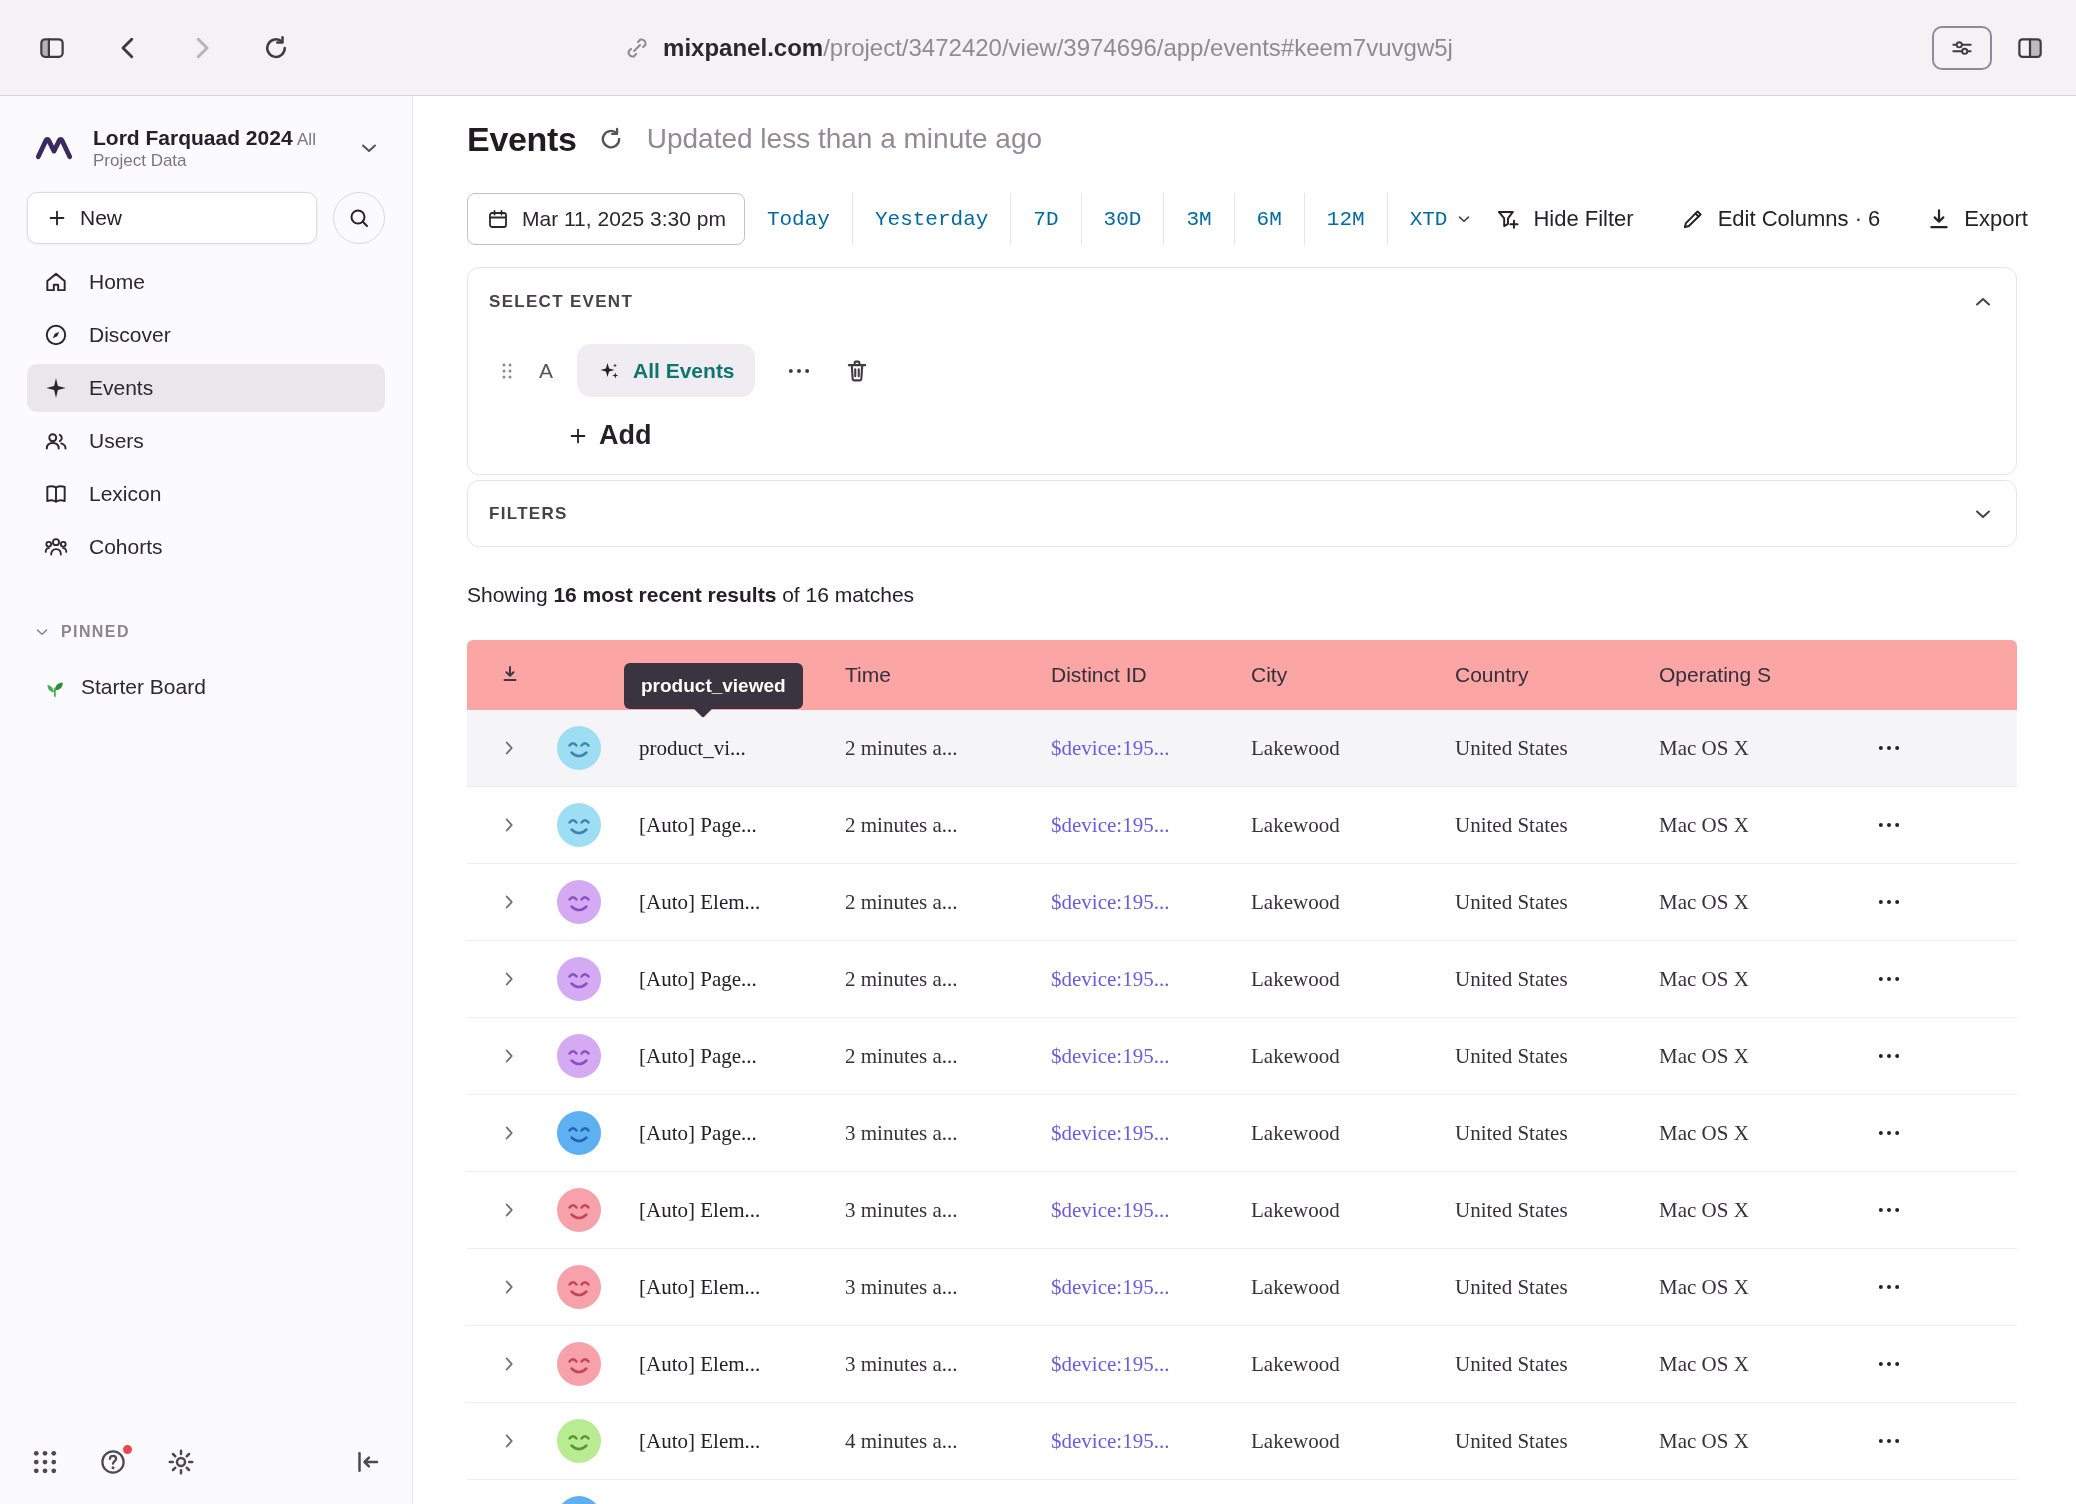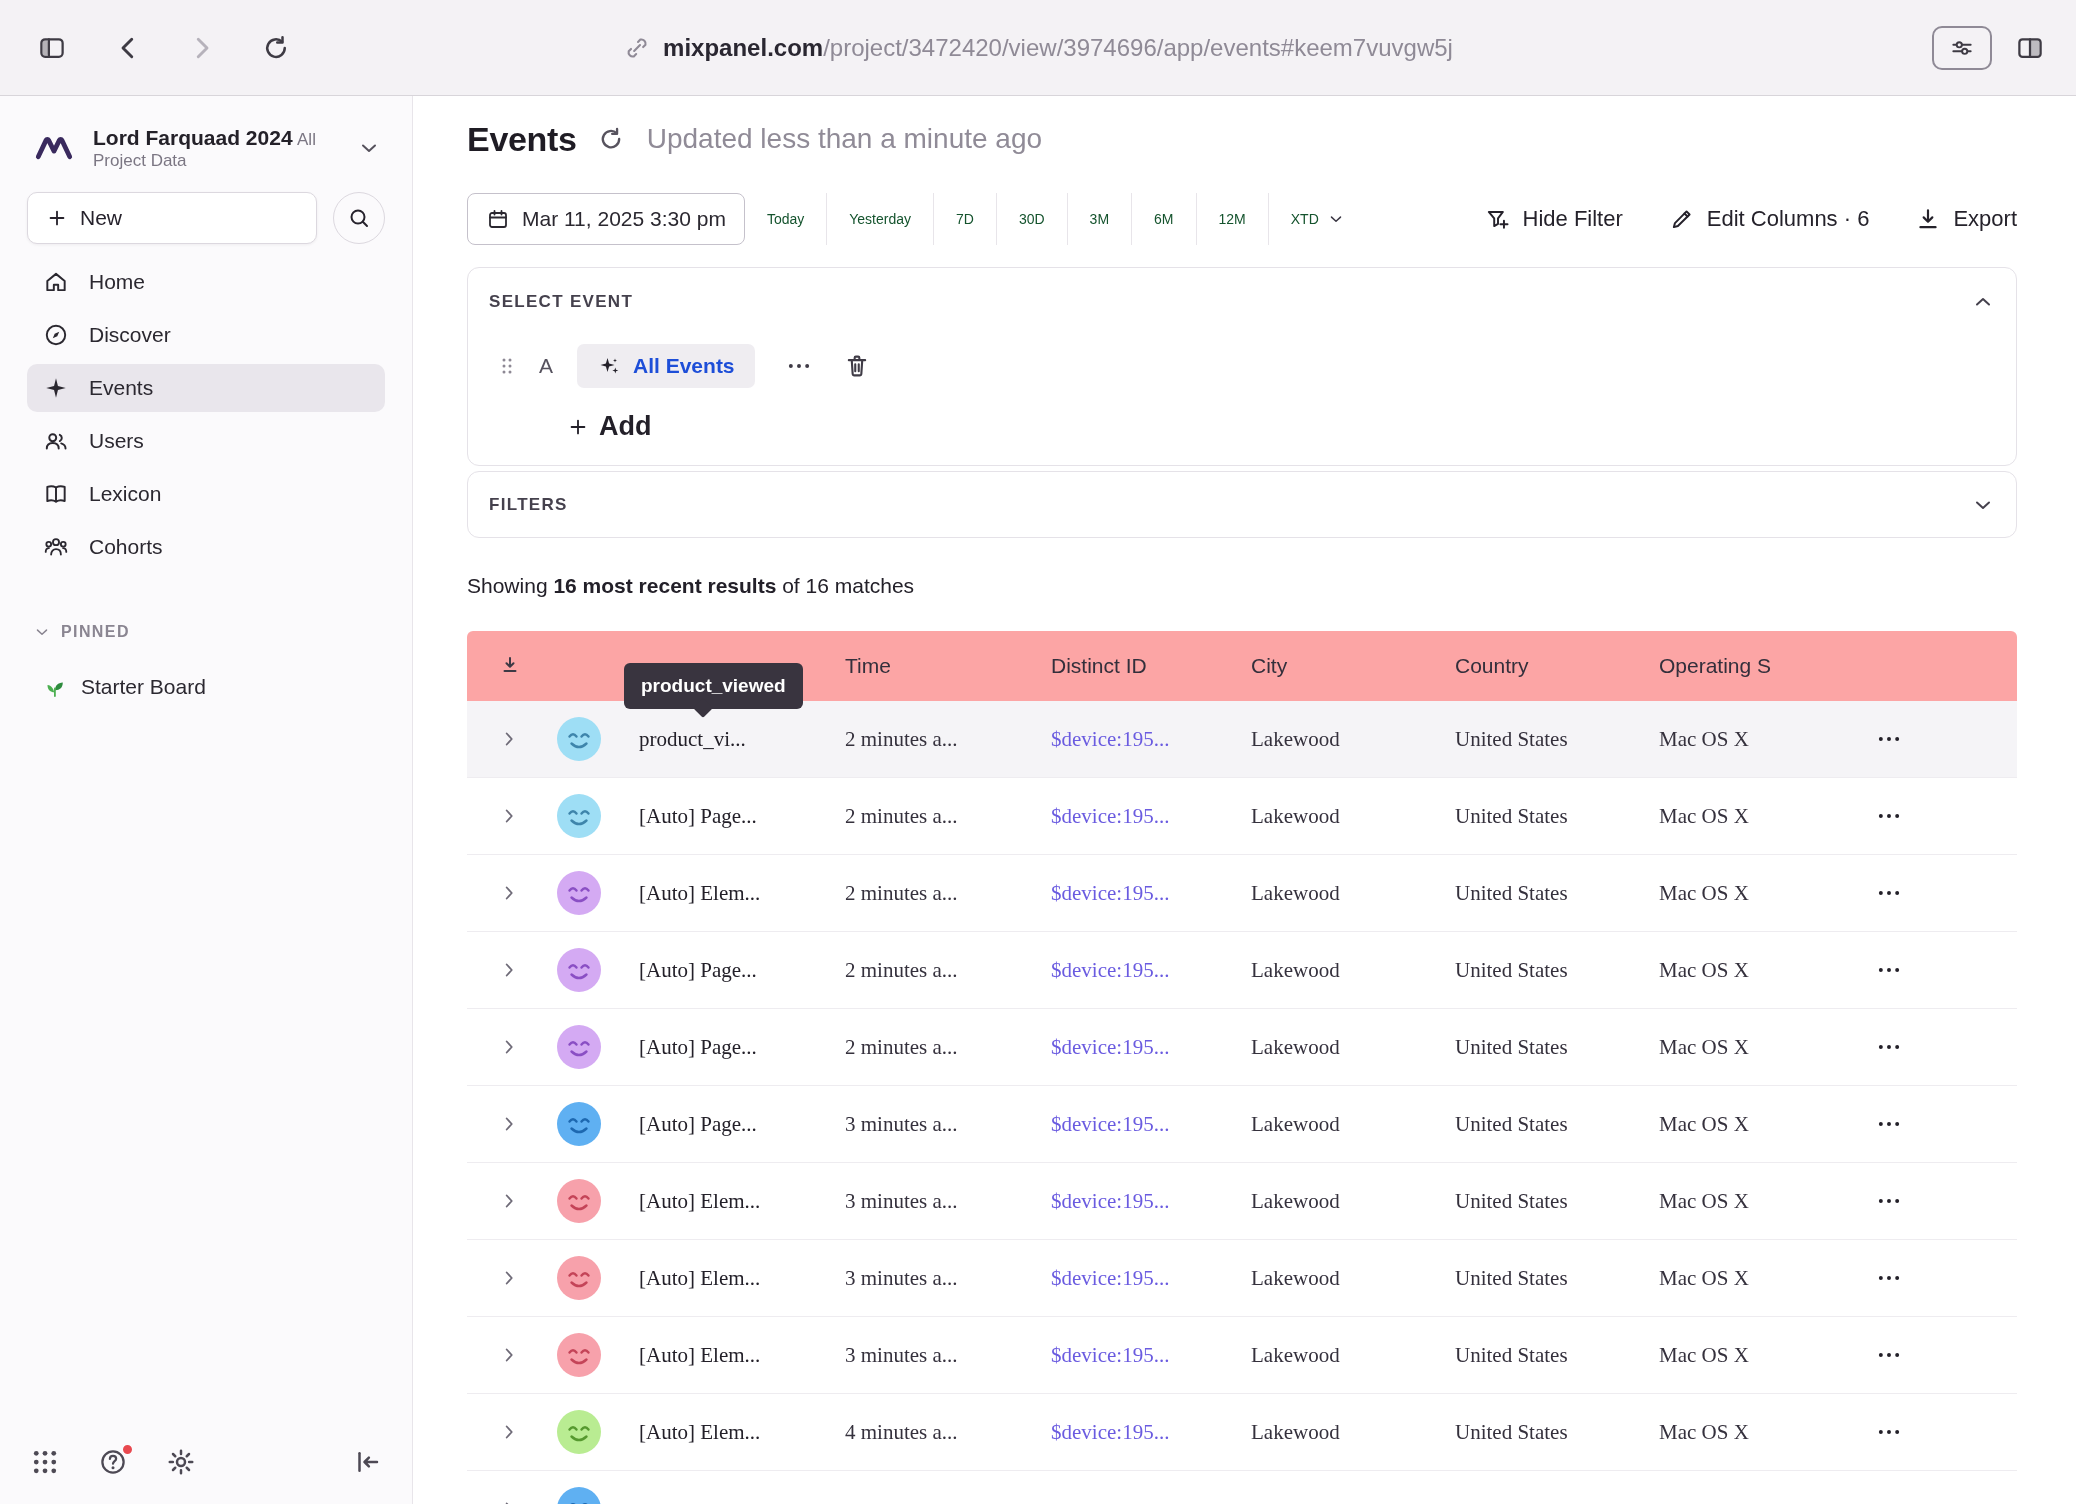--- a/index.html
+++ b/index.html
@@ -64,21 +64,21 @@
   .title-row { display:flex; align-items:center; gap:20px; height:44px; }
   .page-title { font-size:34px; font-weight:700; color:#1f1c24; letter-spacing:-.3px; }
   .refresh-btn { width:28px; height:28px; color:#57535e; cursor:pointer; }
   .refresh-btn svg { width:28px; height:28px; }
   .updated-text { font-size:28px; color:#908b97; margin-left:2px; }
 
   .toolbar { margin-top:32px; display:flex; align-items:center; height:52px; }
   .date-btn { height:52px; border:1.5px solid #c5c1cb; border-radius:8px; background:#fff; display:flex; align-items:center; gap:12px; padding:0 18px; font-size:21px; font-weight:500; color:#2b2830; cursor:pointer; white-space:nowrap; }
   .date-btn .icon { width:24px; height:24px; color:#2b2830; }
   .ranges { display:flex; align-items:center; height:52px; }
-  .range { height:52px; display:flex; align-items:center; padding:0 22px; font-size:14px; color:#14532d; cursor:pointer; white-space:nowrap; }
+  .range { height:52px; display:flex; align-items:center; padding:0 22px; font-size:21px; color:#0369a1; cursor:pointer; white-space:nowrap;font-family:Liberation Mono, monospace; }
   .range + .range { border-left:1px solid #e8e5ea; }
   .range.xtd { gap:8px; }
   .sm-icon { width:18px; height:18px; color:#3c3945; display:inline-flex; }
   .sm-icon svg { width:18px; height:18px; }
 
   .toolbar-actions { margin-left:auto; display:flex; align-items:center; gap:46px; }
   .action-btn { display:flex; align-items:center; gap:12px; font-size:22px; font-weight:500; color:#25222b; cursor:pointer; white-space:nowrap; }
   .action-btn .icon { width:26px; height:26px; color:#25222b; }
 
   .icon { display:inline-flex; }
@@ -89,21 +89,21 @@
   .card-select { margin-top:22px; padding:22px 21px 23px; }
   .card-head { display:flex; align-items:center; justify-content:space-between; }
   .card-title { font-size:17px; font-weight:700; letter-spacing:1.3px; color:#45414d; }
   .card-chevron { width:24px; height:24px; color:#45414d; cursor:pointer; }
   .card-chevron svg { width:24px; height:24px; }
 
   .event-row { margin-top:30px; display:flex; align-items:center; }
   .drag-handle { width:24px; height:24px; color:#8d8894; margin-left:6px; cursor:grab; }
   .drag-handle svg { width:24px; height:24px; }
   .row-letter { font-size:21px; color:#56525e; margin:0 24px 0 20px; }
-  .all-events-btn { height:44px; background:#efedf1; border-radius:7px; display:flex; align-items:center; gap:12px; padding:0 20px; font-size:21px; font-weight:700; color:#1d4ed8; cursor:pointer; }
+  .all-events-btn { height:53px; background:#efedf1; border-radius:14px; display:flex; align-items:center; gap:12px; padding:0 20px; font-size:21px; font-weight:700; color:#0f766e; cursor:pointer; }
   .all-events-btn .icon { width:24px; height:24px; color:#232029; }
   .inline-menu { width:28px; height:28px; color:#3f3b46; margin-left:30px; cursor:pointer; }
   .inline-menu svg { width:28px; height:28px; }
 
   .add-row { margin-top:23px; margin-left:78px; display:flex; align-items:center; gap:10px; font-size:27px; font-weight:600; color:#232029; cursor:pointer; width:max-content; }
   .add-row .icon { width:22px; height:22px; }
 
   .card-filters { margin-top:5px; height:67px; display:flex; align-items:center; justify-content:space-between; padding:0 21px; }
 
   .results-line { margin-top:34px; font-size:21px; color:#232029; line-height:28px; }

